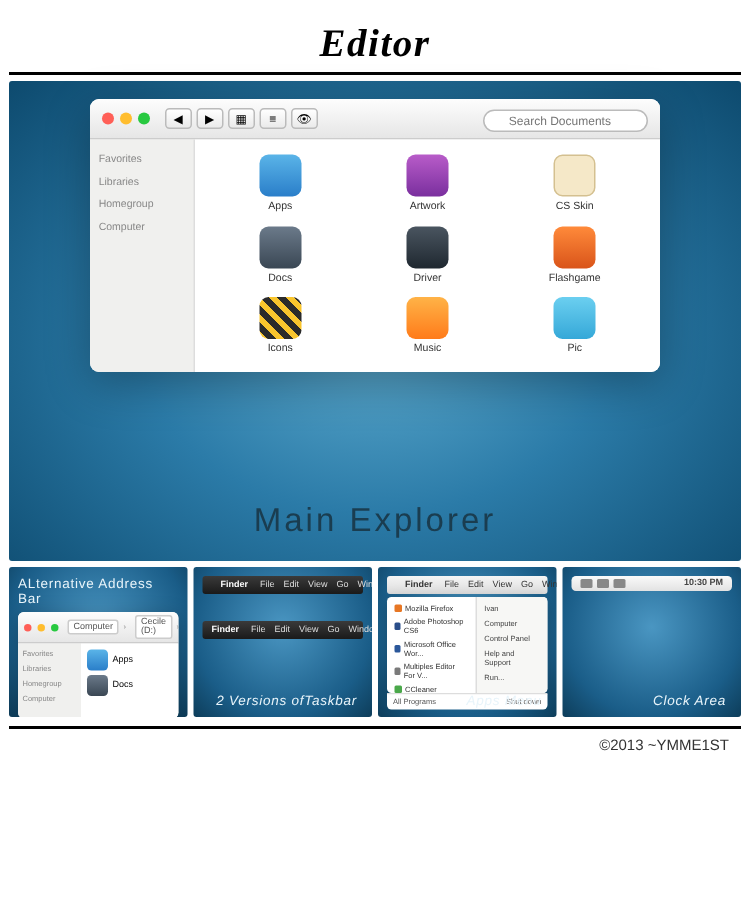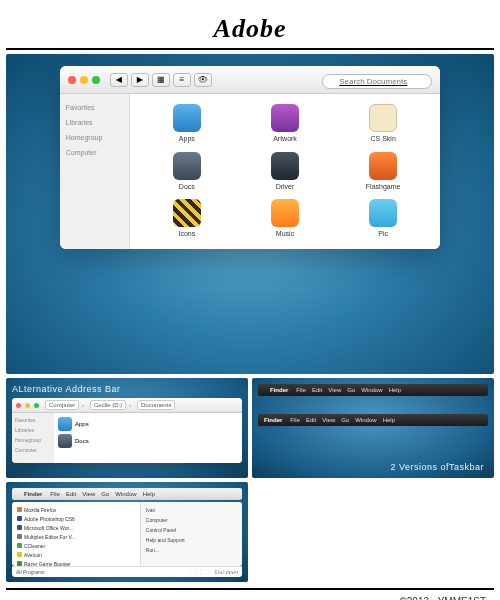--- a/index.html
+++ b/index.html
@@ -10,42 +10,42 @@
 .hero { position: relative; background: radial-gradient(ellipse at 50% 55%, #5aa8cc 0%, #2b7ba8 45%, #0d4a6e 100%); border-radius: 2px; padding: 12px 12px 18px; height: 320px; }
 .byline { color: #e8f4fa; font-size: 13px; margin-bottom: 10px; font-family: "Trebuchet MS", sans-serif; }
 .explorer-window { background: #f7f7f5; border-radius: 6px; box-shadow: 0 8px 30px rgba(0,0,0,.3); width: 82%; margin: 0 auto; overflow: hidden; }
 .ew-titlebar { display: flex; align-items: center; padding: 4px 8px; background: linear-gradient(#fdfdfd,#e6e6e6); border-bottom: 1px solid #ccc; gap: 6px; }
 .traffic { display: flex; gap: 4px; }
 .traffic span { width: 8px; height: 8px; border-radius: 50%; display: block; }
 .tl-close { background: #ff5f57; } .tl-min { background: #ffbd2e; } .tl-max { background: #28c940; }
 .ew-nav { display: flex; gap: 3px; margin-left: 4px; }
 .ew-nav button { width: 18px; height: 14px; font-size: 8px; border: 1px solid #bbb; background: linear-gradient(#fff,#eaeaea); border-radius: 3px; cursor: pointer; }
 .ew-search { margin-left: auto; }
-.ew-search input { width: 110px; font-size: 8px; padding: 2px 6px 2px 16px; border: 1px solid #bbb; border-radius: 9px; background: #fff; text-decoration: underline; }
+.ew-search input { width: 110px; font-size: 8px; padding: 2px 6px 2px 16px; border: 1px solid #bbb; border-radius: 9px; background: #fff; }
 .ew-body { display: flex; height: 155px; }
 .ew-sidebar { width: 70px; background: #f0f0ee; border-right: 1px solid #ddd; padding: 6px 4px; }
 .ew-sidebar div { font-size: 7px; color: #888; padding: 4px 2px; }
 .ew-content { flex: 1; padding: 10px; display: grid; grid-template-columns: repeat(3, 1fr); gap: 8px 4px; background: #fff; }
 .file-item { text-align: center; }
 .file-icon { width: 28px; height: 28px; margin: 0 auto 3px; border-radius: 6px; }
 .file-label { font-size: 7px; color: #333; }
 .ic-apps { background: linear-gradient(#5ab4e8,#2a7ec9); }
 .ic-artwork { background: linear-gradient(#b85cc9,#7a2f9e); }
 .ic-csskin { background: #f5e8c8; border: 1px solid #d4c090; }
 .ic-docs { background: linear-gradient(#6b7a8a,#3a4754); }
 .ic-driver { background: linear-gradient(#4a5560,#1f2830); }
 .ic-flash { background: linear-gradient(#ff8a3a,#d9541a); }
 .ic-icons { background: repeating-linear-gradient(45deg,#f9c52d,#f9c52d 4px,#2a2a2a 4px,#2a2a2a 8px); }
 .ic-music { background: linear-gradient(#ffb347,#ff7b1a); }
 .ic-pic { background: linear-gradient(#6bcff0,#35a8d8); }
 .hero-caption { position: absolute; bottom: 14px; left: 0; right: 0; text-align: center; font-family: "Trebuchet MS", sans-serif; font-size: 22px; color: #1a3d50; letter-spacing: 2px; }
-.grid2 { display: grid; grid-template-columns: 1fr 1fr; gap: 4px; margin-top: 4px; }
+.grid2 { display: grid; grid-template-columns: 1fr 1fr 1fr 1fr; gap: 4px; margin-top: 4px; }
 .panel { position: relative; background: radial-gradient(ellipse at 50% 40%, #4a96c2 0%, #1a5d88 70%, #0d3d5a 100%); border-radius: 2px; height: 100px; padding: 6px; overflow: hidden; }
 .panel-title { font-family: "Trebuchet MS", sans-serif; font-size: 9px; color: #e8f4fa; letter-spacing: 0.5px; }
-.panel-title.bottom { position: absolute; bottom: 6px; right: 10px; }
+.panel-title.bottom { position: absolute; bottom: 6px; right: 10px; font-style: italic; }
 .panel-title.top { margin-bottom: 4px; }
 .mini-window { background: #f7f7f5; border-radius: 4px; box-shadow: 0 4px 14px rgba(0,0,0,.3); overflow: hidden; font-size: 6px; }
 .mini-tb { display: flex; align-items: center; padding: 2px 4px; background: linear-gradient(#fdfdfd,#e6e6e6); border-bottom: 1px solid #ccc; gap: 3px; }
 .mini-tb .traffic span { width: 5px; height: 5px; }
 .crumb { font-size: 6px; color: #555; padding: 1px 3px; border: 1px solid #ccc; border-radius: 2px; background: #fff; margin-left: 3px; }
 .mini-body { display: flex; height: 50px; }
 .mini-side { width: 42px; background: #f0f0ee; padding: 2px; }
 .mini-side div { font-size: 5px; color: #888; padding: 2px 1px; }
 .mini-content { flex: 1; background: #fff; padding: 4px; }
 .mini-item { display: flex; align-items: center; gap: 3px; margin-bottom: 3px; }
@@ -64,21 +64,21 @@
 .clock-bar { position: absolute; top: 6px; left: 6px; right: 6px; background: linear-gradient(#fafafa,#e2e2e2); border-radius: 3px; padding: 2px 6px; display: flex; align-items: center; font-size: 6px; color: #444; }
 .clock-bar .ci { width: 8px; height: 6px; background: #888; margin-right: 3px; border-radius: 1px; }
 .clock-bar .time { margin-left: auto; font-weight: 600; }
 .footer { text-align: right; font-size: 10px; color: #333; padding: 6px 8px 2px; border-top: 2px solid #000; margin-top: 6px; font-family: "Trebuchet MS", sans-serif; }
 </style>
 </head>
 <body>
 
 <div class="page">
   <div class="title-bar">
-    <span>Adobe</span>
+    <span>Editor</span>
   </div>
 
   <div class="hero">
 
     <div class="explorer-window">
       <div class="ew-titlebar">
         <div class="traffic">
           <span class="tl-close"></span>
           <span class="tl-min"></span>
           <span class="tl-max"></span>
@@ -135,20 +135,21 @@
               <div class="file-label">Music</div>
             </div>
           <div class="file-item">
               <div class="file-icon ic-pic"></div>
               <div class="file-label">Pic</div>
             </div>
         </div>
       </div>
     </div>
 
+    <div class="hero-caption">Main Explorer</div>
   </div>
 
   <div class="grid2">
 
     <div class="panel">
       <div class="panel-title top">ALternative Address Bar</div>
       <div class="mini-window">
         <div class="mini-tb">
           <div class="traffic">
               <span class="tl-close"></span>
@@ -257,16 +258,25 @@
           </div>
         </div>
         <div class="sm-bottom" style="background:#fff;border-radius:0 0 3px 3px">
           <span>All Programs</span>
           <span>Shut down</span>
         </div>
       </div>
       <div class="panel-title bottom">Apps Menu</div>
     </div>
 
+    <div class="panel">
+      <div class="clock-bar">
+        <div class="ci"></div>
+        <div class="ci"></div>
+        <div class="ci"></div>
+        <span class="time">10:30 PM</span>
+      </div>
+      <div class="panel-title bottom">Clock Area</div>
+    </div>
   </div>
 
   <div class="footer">©2013 ~YMME1ST</div>
 </div>
 
 </body></html>

